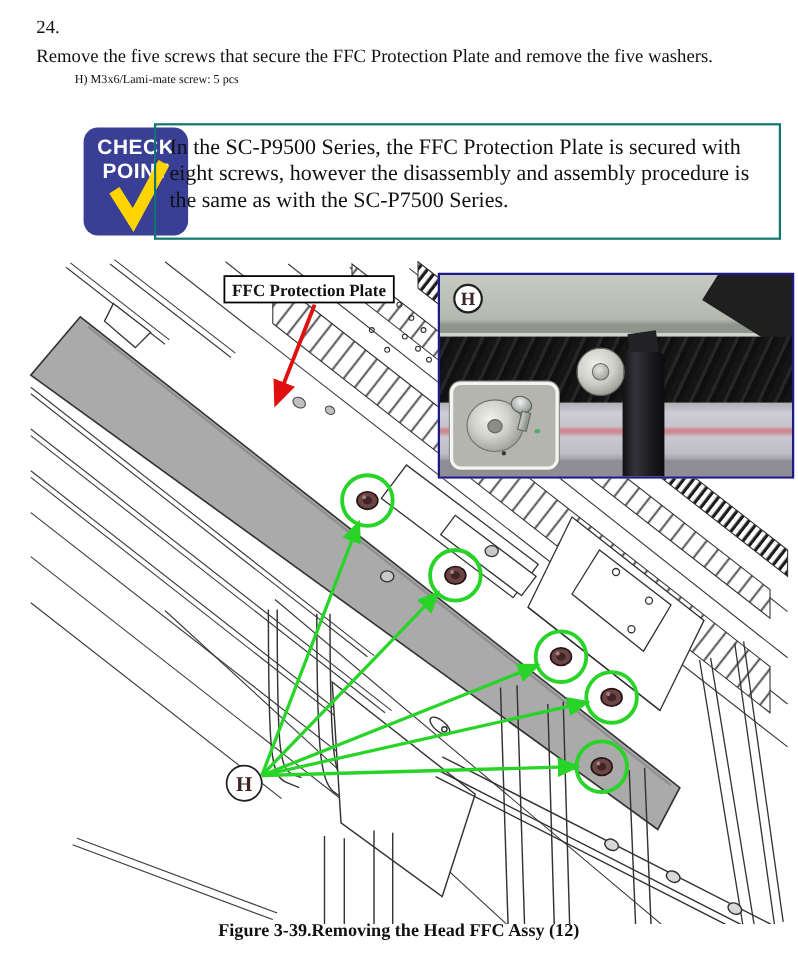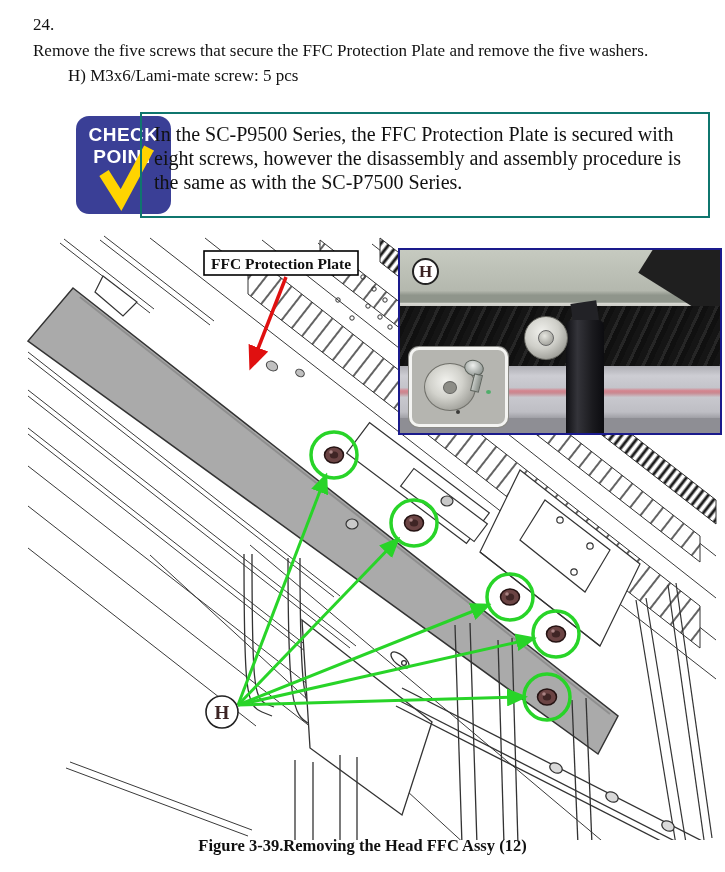--- a/index.html
+++ b/index.html
@@ -4,21 +4,21 @@
 <style>
   * { margin:0; padding:0; box-sizing:border-box; }
   html,body { background:#ffffff; }
   body { width:725px; height:872px; position:relative; overflow:hidden;
          font-family:"Liberation Serif","DejaVu Serif",serif; color:#111; }
 
   
   .step-row { position:absolute; left:33px; top:12px; width:672px; display:flex;flex-direction:column; }
   .step-num { width:35px; font-size:17px; line-height:26px; }
   .step-text { flex:1; font-size:17px; line-height:26px; width:637px; }
-  .part-note { position:absolute; left:68px; top:66px; font-size:17px; }
+  .part-note { position:absolute; left:68px; top:66px; font-size:11px; }
 
   
   .cp-badge { position:absolute; left:36px; top:116px; width:95px; height:98px;
               background:#3a3f96; border-radius:13px; text-align:center;margin-left:40px; }
   .cp-badge .cp-word { color:#ffffff; font-family:"Liberation Sans",sans-serif;
               font-weight:bold; font-size:19px; line-height:22px; letter-spacing:0.5px; }
   .cp-badge .cp-word:first-child { margin-top:8px; }
   .cp-check { position:absolute; left:0; top:0; width:95px; height:98px; }
   .cp-note { position:absolute; left:140px; top:112px; width:570px; height:106px;
              border:2px solid #0f766e; padding:8px 12px 0 12px;

